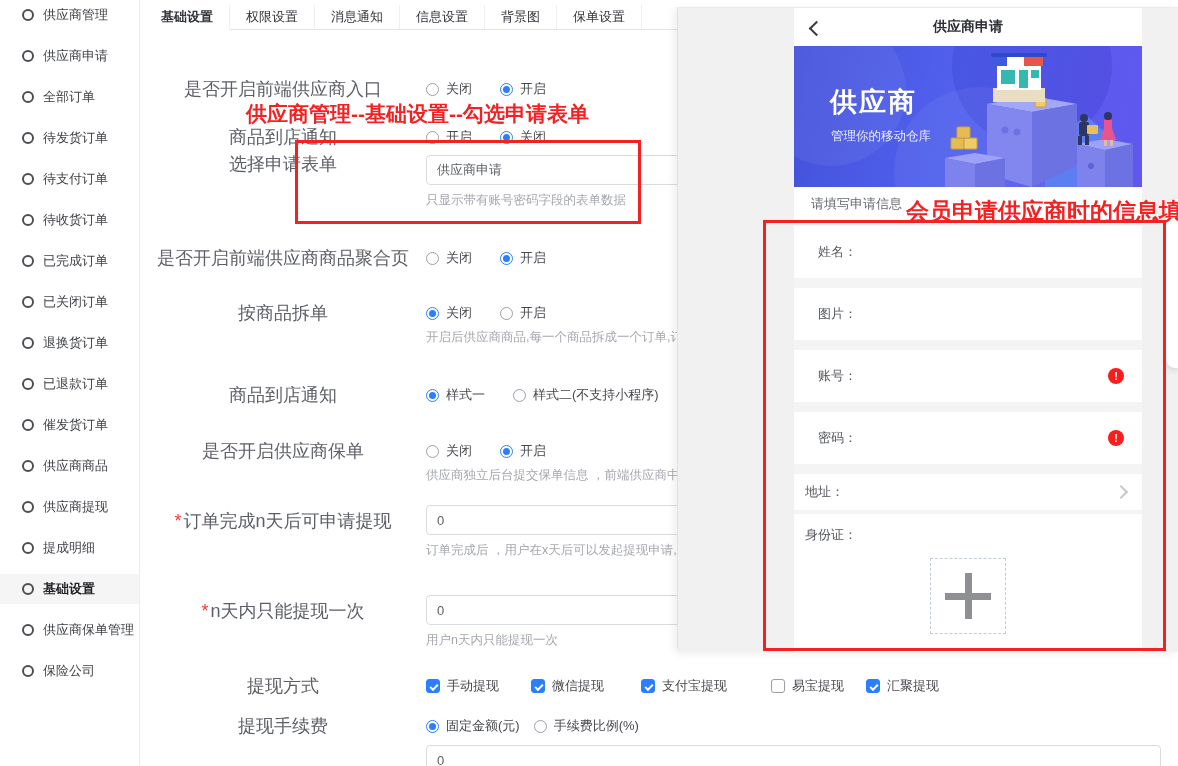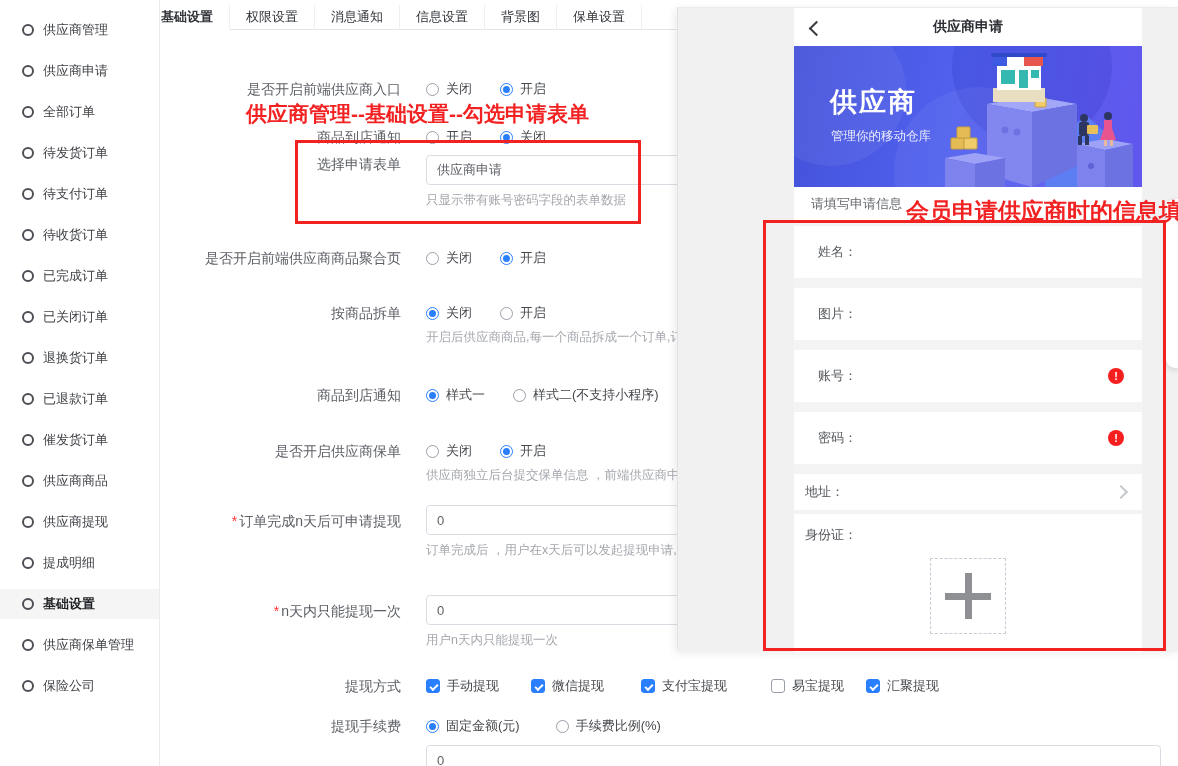--- a/index.html
+++ b/index.html
@@ -2,33 +2,33 @@
 <html><head>
 <meta charset="utf-8">
 <style>
   html,body{margin:0;padding:0}
   body{
     width:1178px;height:766px;position:relative;overflow:hidden;background:#fff;
     font-family:"Liberation Sans","DejaVu Sans",sans-serif;
     -webkit-font-smoothing:antialiased;
   }
   
-  .sidebar{position:absolute;left:0;top:0;bottom:0;width:160px;background:#fff;border-right:1px solid #ebebeb;padding-top:15px;box-sizing:border-box;z-index:2}
+  .sidebar{position:absolute;left:0;top:0;bottom:0;width:140px;background:#fff;border-right:1px solid #ebebeb;padding-top:0;box-sizing:border-box;z-index:2}
   .side-item{height:30px;display:flex;align-items:center;padding-left:22px;margin-bottom:11px;font-size:13px;color:#3d3f44;cursor:pointer;white-space:nowrap}
   .side-item .ring{width:8px;height:8px;border:2px solid #4d4f54;border-radius:50%;margin-right:9px;flex:none}
   .side-item.active{background:#f5f5f5;font-weight:bold;color:#1f2125}
   
   .content{position:absolute;left:141px;top:0;right:0;bottom:0;background:#fff}
   .tabs{position:absolute;top:5px;left:4px;right:0;display:flex;z-index:1}
   .tab{padding:0 16px;line-height:24px;height:24px;font-size:13px;color:#303338;background:#fff;border-right:1px solid #edeff2;border-bottom:1px solid #e1e4e8;margin-bottom:-1px;cursor:pointer;white-space:nowrap}
   .tab.active{border-bottom:1px solid #fff;font-weight:bold}
   .tab-fill{flex:1;border-bottom:1px solid #e1e4e8;margin-bottom:-1px}
   
   .frow{position:absolute;left:0;right:0}
-  .flabel{position:absolute;left:0;top:0;width:260px;text-align:right;font-size:14px;color:#5d6066;line-height:18px;white-space:nowrap}
+  .flabel{position:absolute;left:12px;top:0;width:260px;text-align:center;font-size:18px;color:#5d6066;line-height:18px;white-space:nowrap}
   .req{color:#f33;margin-right:2px}
   .fctrl{position:absolute;left:285px;right:0;top:0}
   .optline{display:flex;align-items:center;min-height:18px}
   .opt{display:inline-flex;align-items:center;margin-right:28px;font-size:13px;color:#46484d;cursor:pointer;white-space:nowrap}
   .radio{width:13px;height:13px;border:1.5px solid #9aa0a8;border-radius:50%;background:#fff;margin-right:7px;position:relative;box-sizing:border-box;flex:none}
   .radio.on{border-color:#2a7fff}
   .radio.on::after{content:"";position:absolute;left:2px;top:2px;right:2px;bottom:2px;background:#2a7fff;border-radius:50%}
   .cbox{width:14px;height:14px;border:1.5px solid #989ea6;border-radius:3px;background:#fff;margin-right:7px;position:relative;box-sizing:border-box;flex:none}
   .cbox.on{background:#2a7fff;border-color:#2a7fff}
   .cbox.on::after{content:"";position:absolute;left:3px;top:3.5px;width:6px;height:3px;border-left:2px solid #fff;border-bottom:2px solid #fff;transform:rotate(-45deg)}
@@ -288,21 +288,21 @@
               <span class="cbox on"></span>
               <span>汇聚提现</span>
             </label>
           </div>
         </div>
       </div>
       <div class="frow" style="top: 717px;">
         <div class="flabel">提现手续费</div>
         <div class="fctrl">
           <div class="optline">
-            <label class="opt" style="margin-right: 36px;">
+            <label class="opt" style="margin-right: 14px;">
               <span class="radio on"></span>
               <span>固定金额(元)</span>
             </label>
             <label class="opt" style="margin-right: 28px;">
               <span class="radio"></span>
               <span>手续费比例(%)</span>
             </label>
           </div>
           <div class="finput" style="margin-top: 10px;">0</div>
         </div>

